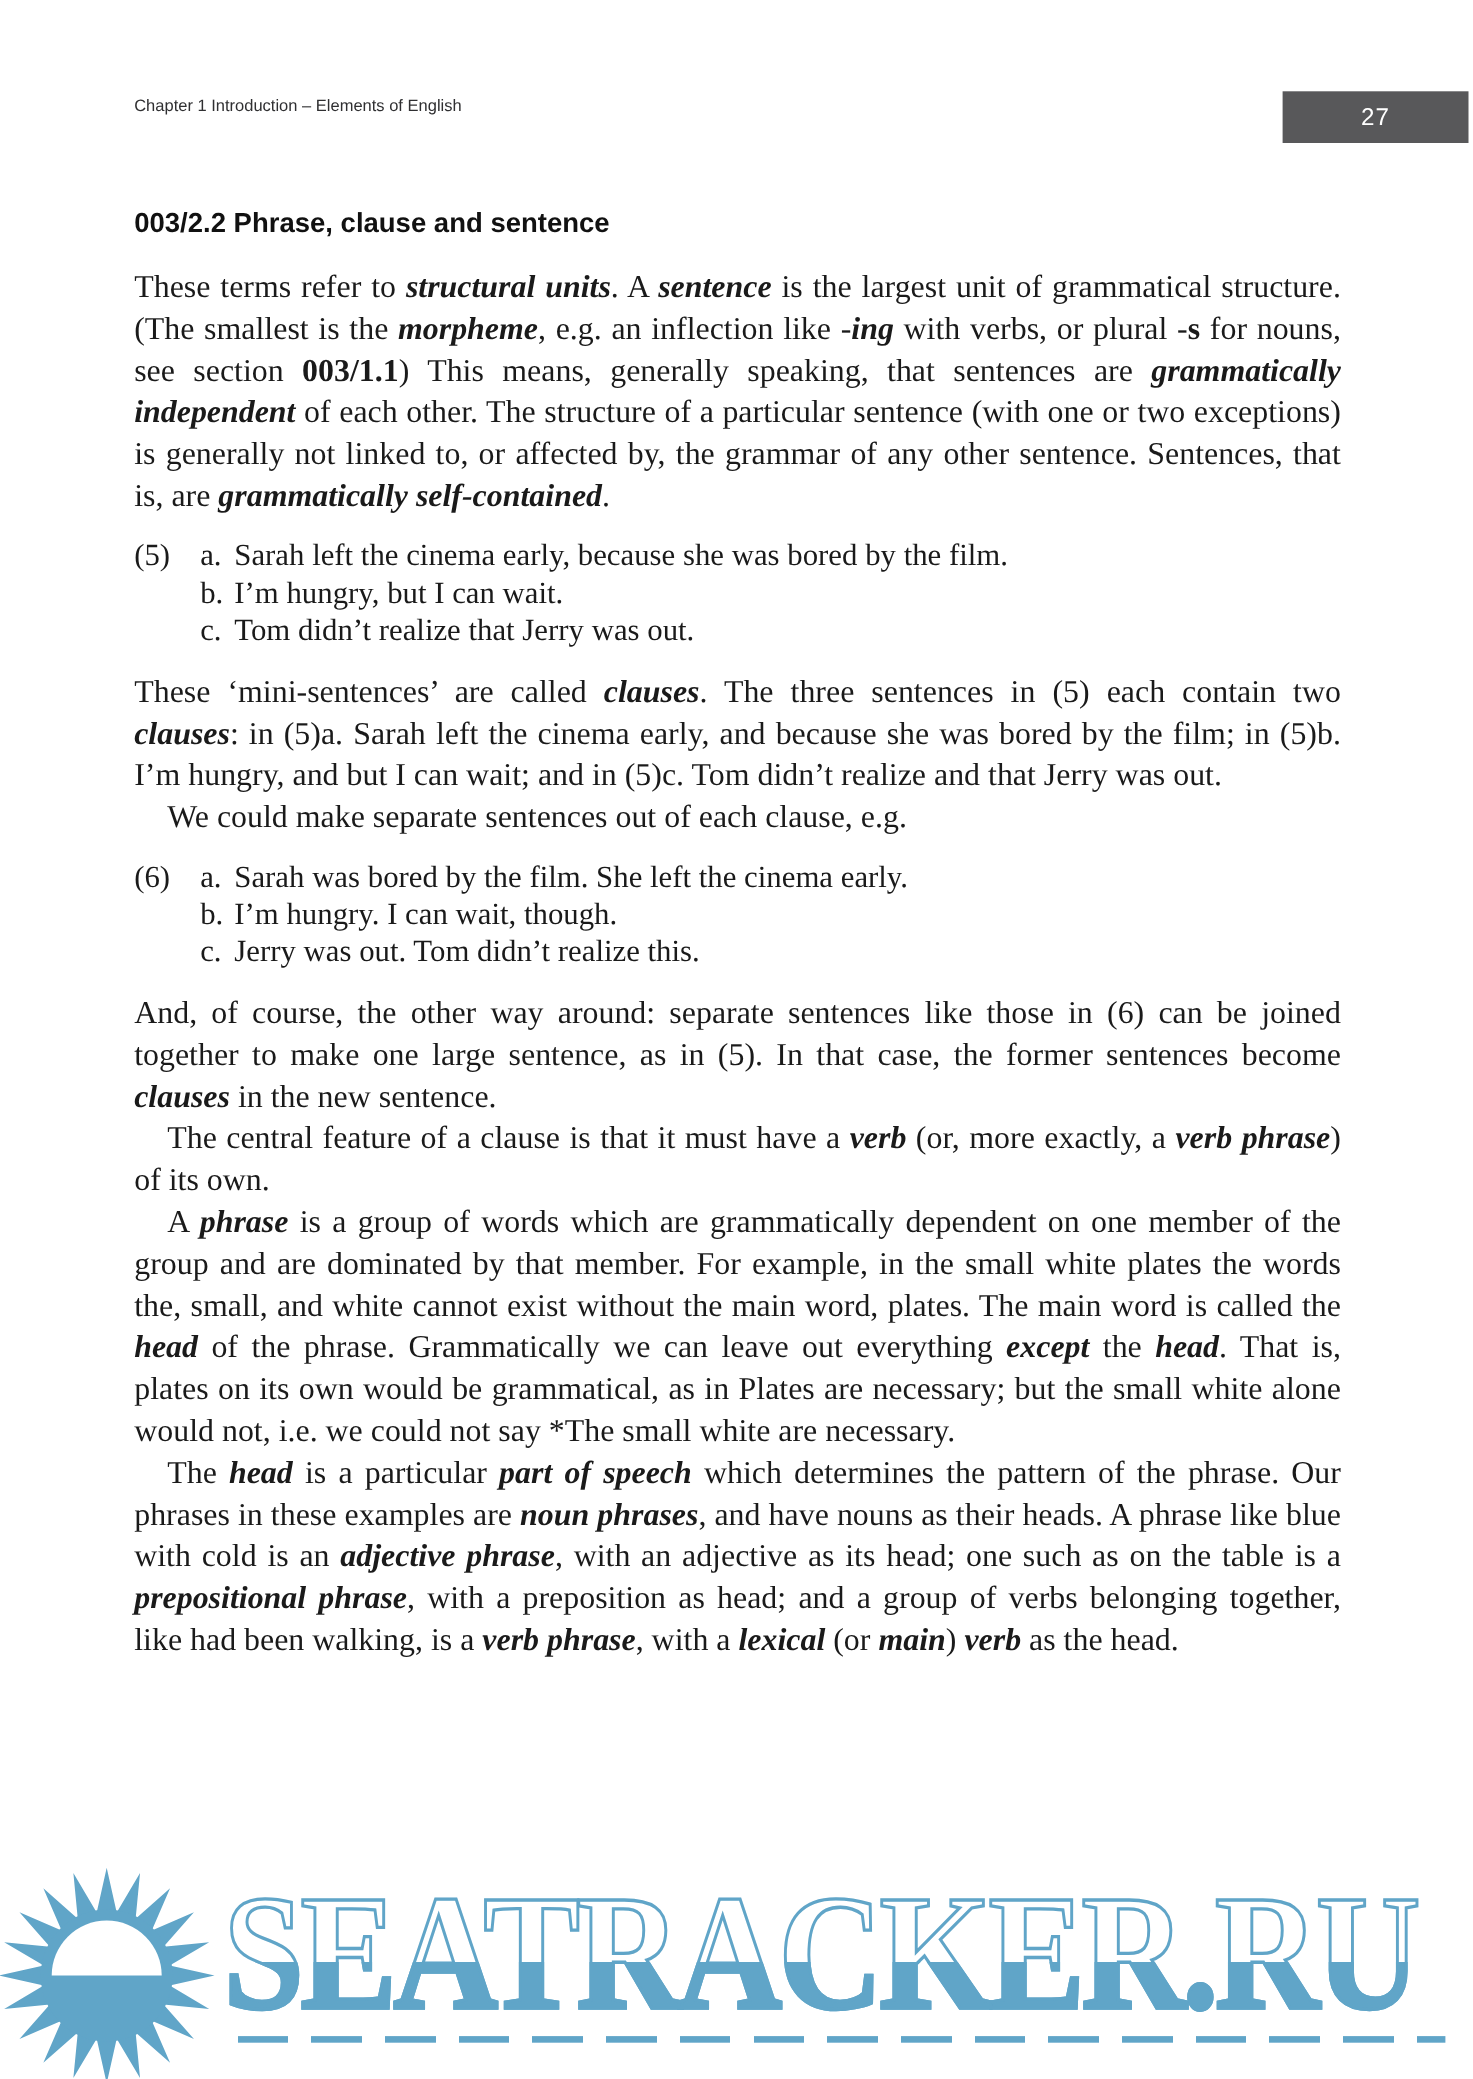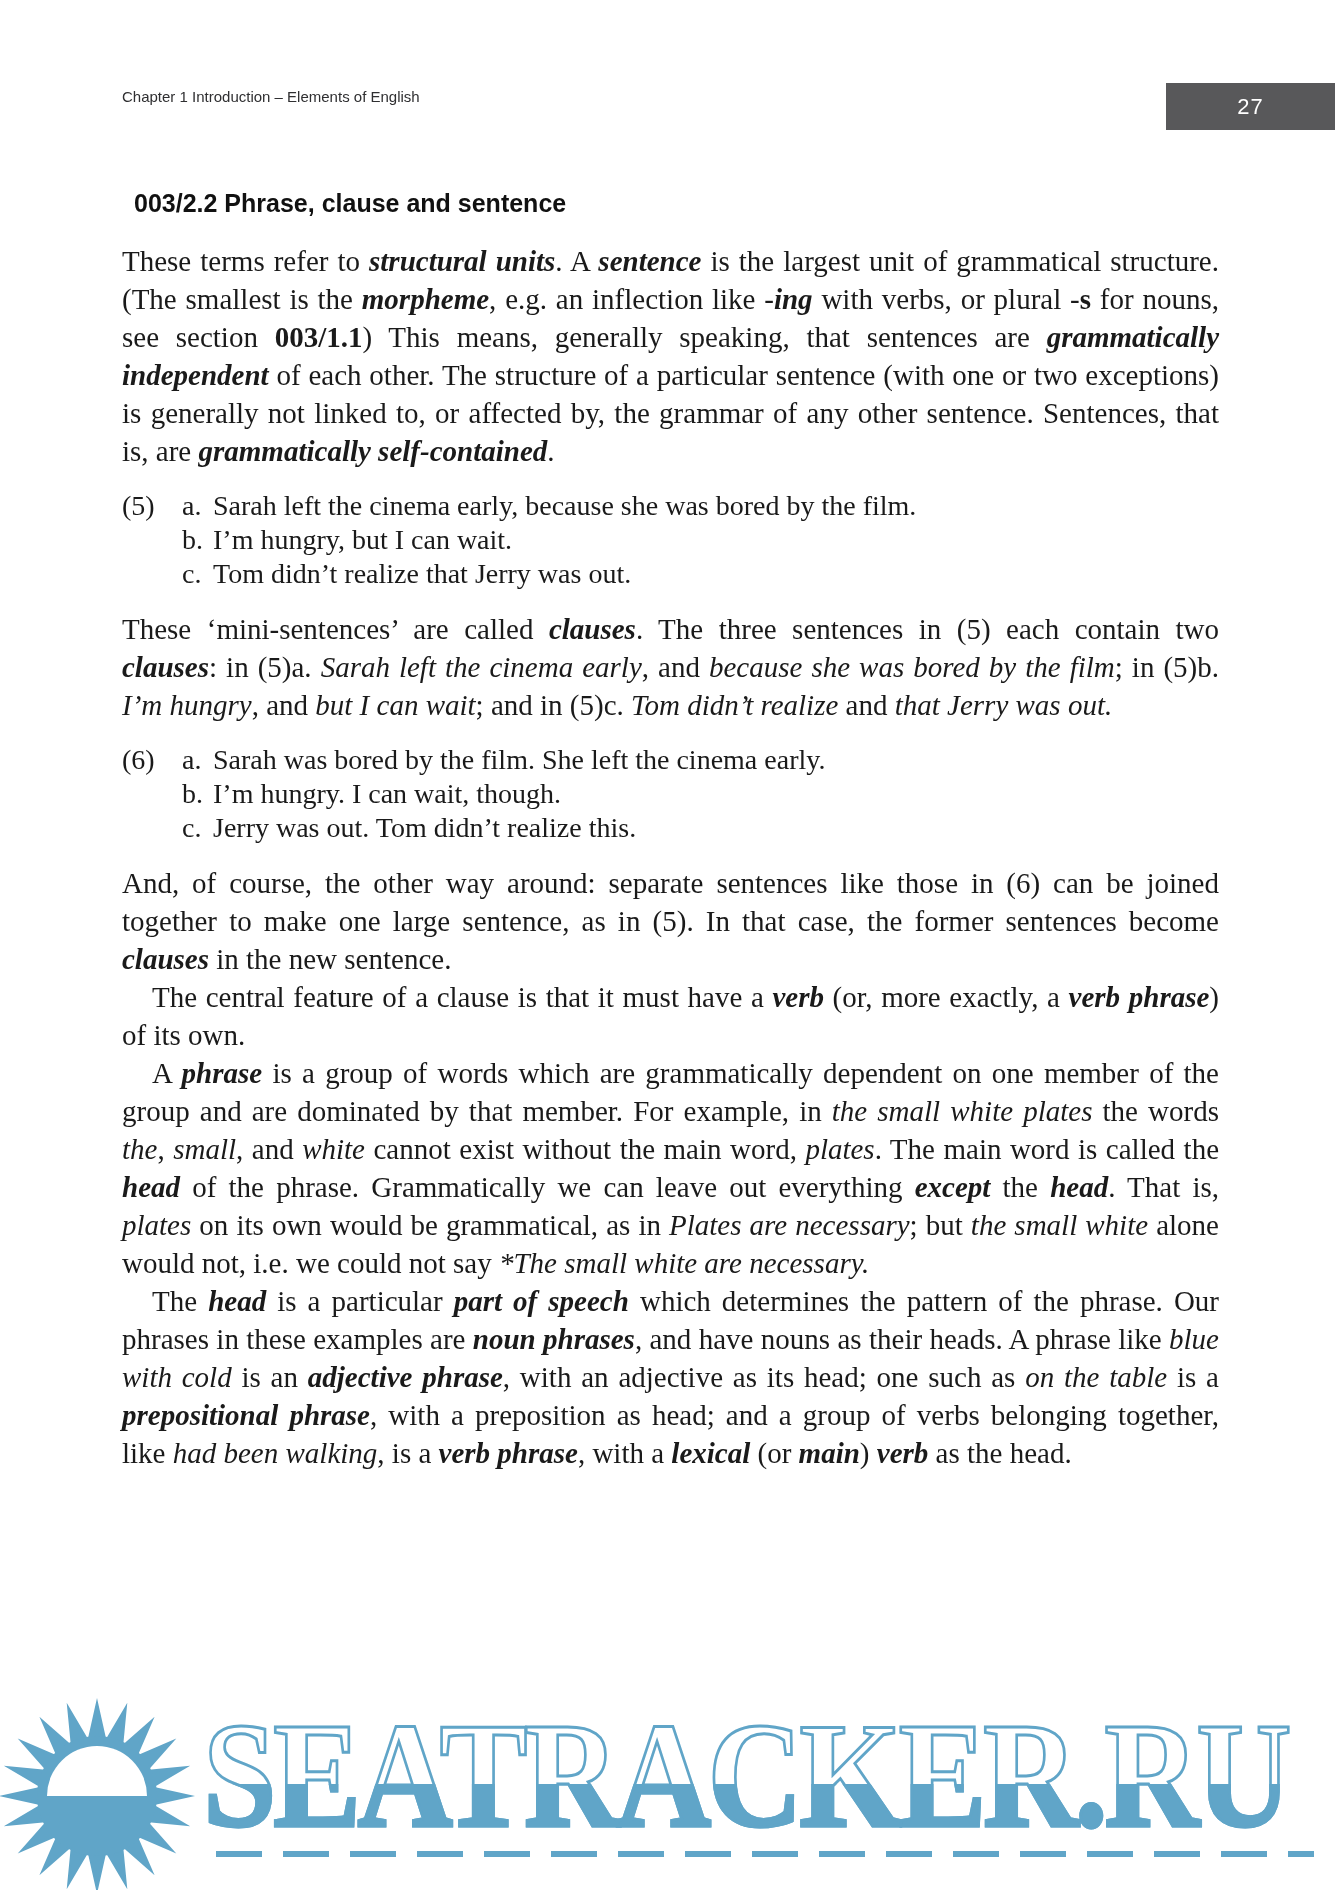--- a/index.html
+++ b/index.html
@@ -29,27 +29,27 @@
   
   .body-col{
     position:absolute;left:122px;top:158px;width:1097px;
   }
   .para{
     font-size:29px;line-height:38px;
     text-align:justify;margin:0;
     color:#1a1a1a;
   }
   .para.indent{text-indent:30px;}
-  .seg-i{font-style:italic;}
+  .seg-i{}
   .seg-b{font-weight:bold;}
   .seg-bi{font-weight:bold;font-style:italic;}
   .section-heading{
     font-family:"Liberation Sans", sans-serif;
     font-size:25px;font-weight:bold;color:#111111;
-    margin:30px 0 24px 12px;line-height:30px;
+    margin:30px 0 24px 0;line-height:30px;
   }
   .example-block{
     margin:19px 0;
     font-size:28px;line-height:34px;
   }
   .example-row{display:flex;}
   .example-label{width:60px;flex:0 0 60px;}
   .example-items{flex:1;}
   .example-item{display:flex;}
   .example-letter{width:31px;flex:0 0 31px;}
@@ -101,20 +101,21 @@
             <div class="example-text">I’m hungry, but I can wait.</div>
           </div>
           <div class="example-item">
             <div class="example-letter">c.</div>
             <div class="example-text">Tom didn’t realize that Jerry was out.</div>
           </div>
         </div>
       </div>
     </div>
     <p class="para"><span>These ‘mini-sentences’ are called </span><span class="seg-bi">clauses</span><span>. The three sentences in (5) each contain two </span><span class="seg-bi">clauses</span><span>: in (5)a. </span><span class="seg-i">Sarah left the cinema early</span><span>, and </span><span class="seg-i">because she was bored by the film</span><span>; in (5)b. </span><span class="seg-i">I’m hungry</span><span>, and </span><span class="seg-i">but I can wait</span><span>; and in (5)c. </span><span class="seg-i">Tom didn’t realize</span><span> and </span><span class="seg-i">that Jerry was out.</span></p>
+    <p class="para indent"><span>We could make separate sentences out of each clause, e.g.</span></p>
     <div class="example-block">
       <div class="example-row">
         <div class="example-label">(6)</div>
         <div class="example-items">
           <div class="example-item">
             <div class="example-letter">a.</div>
             <div class="example-text">Sarah was bored by the film. She left the cinema early.</div>
           </div>
           <div class="example-item">
             <div class="example-letter">b.</div>

